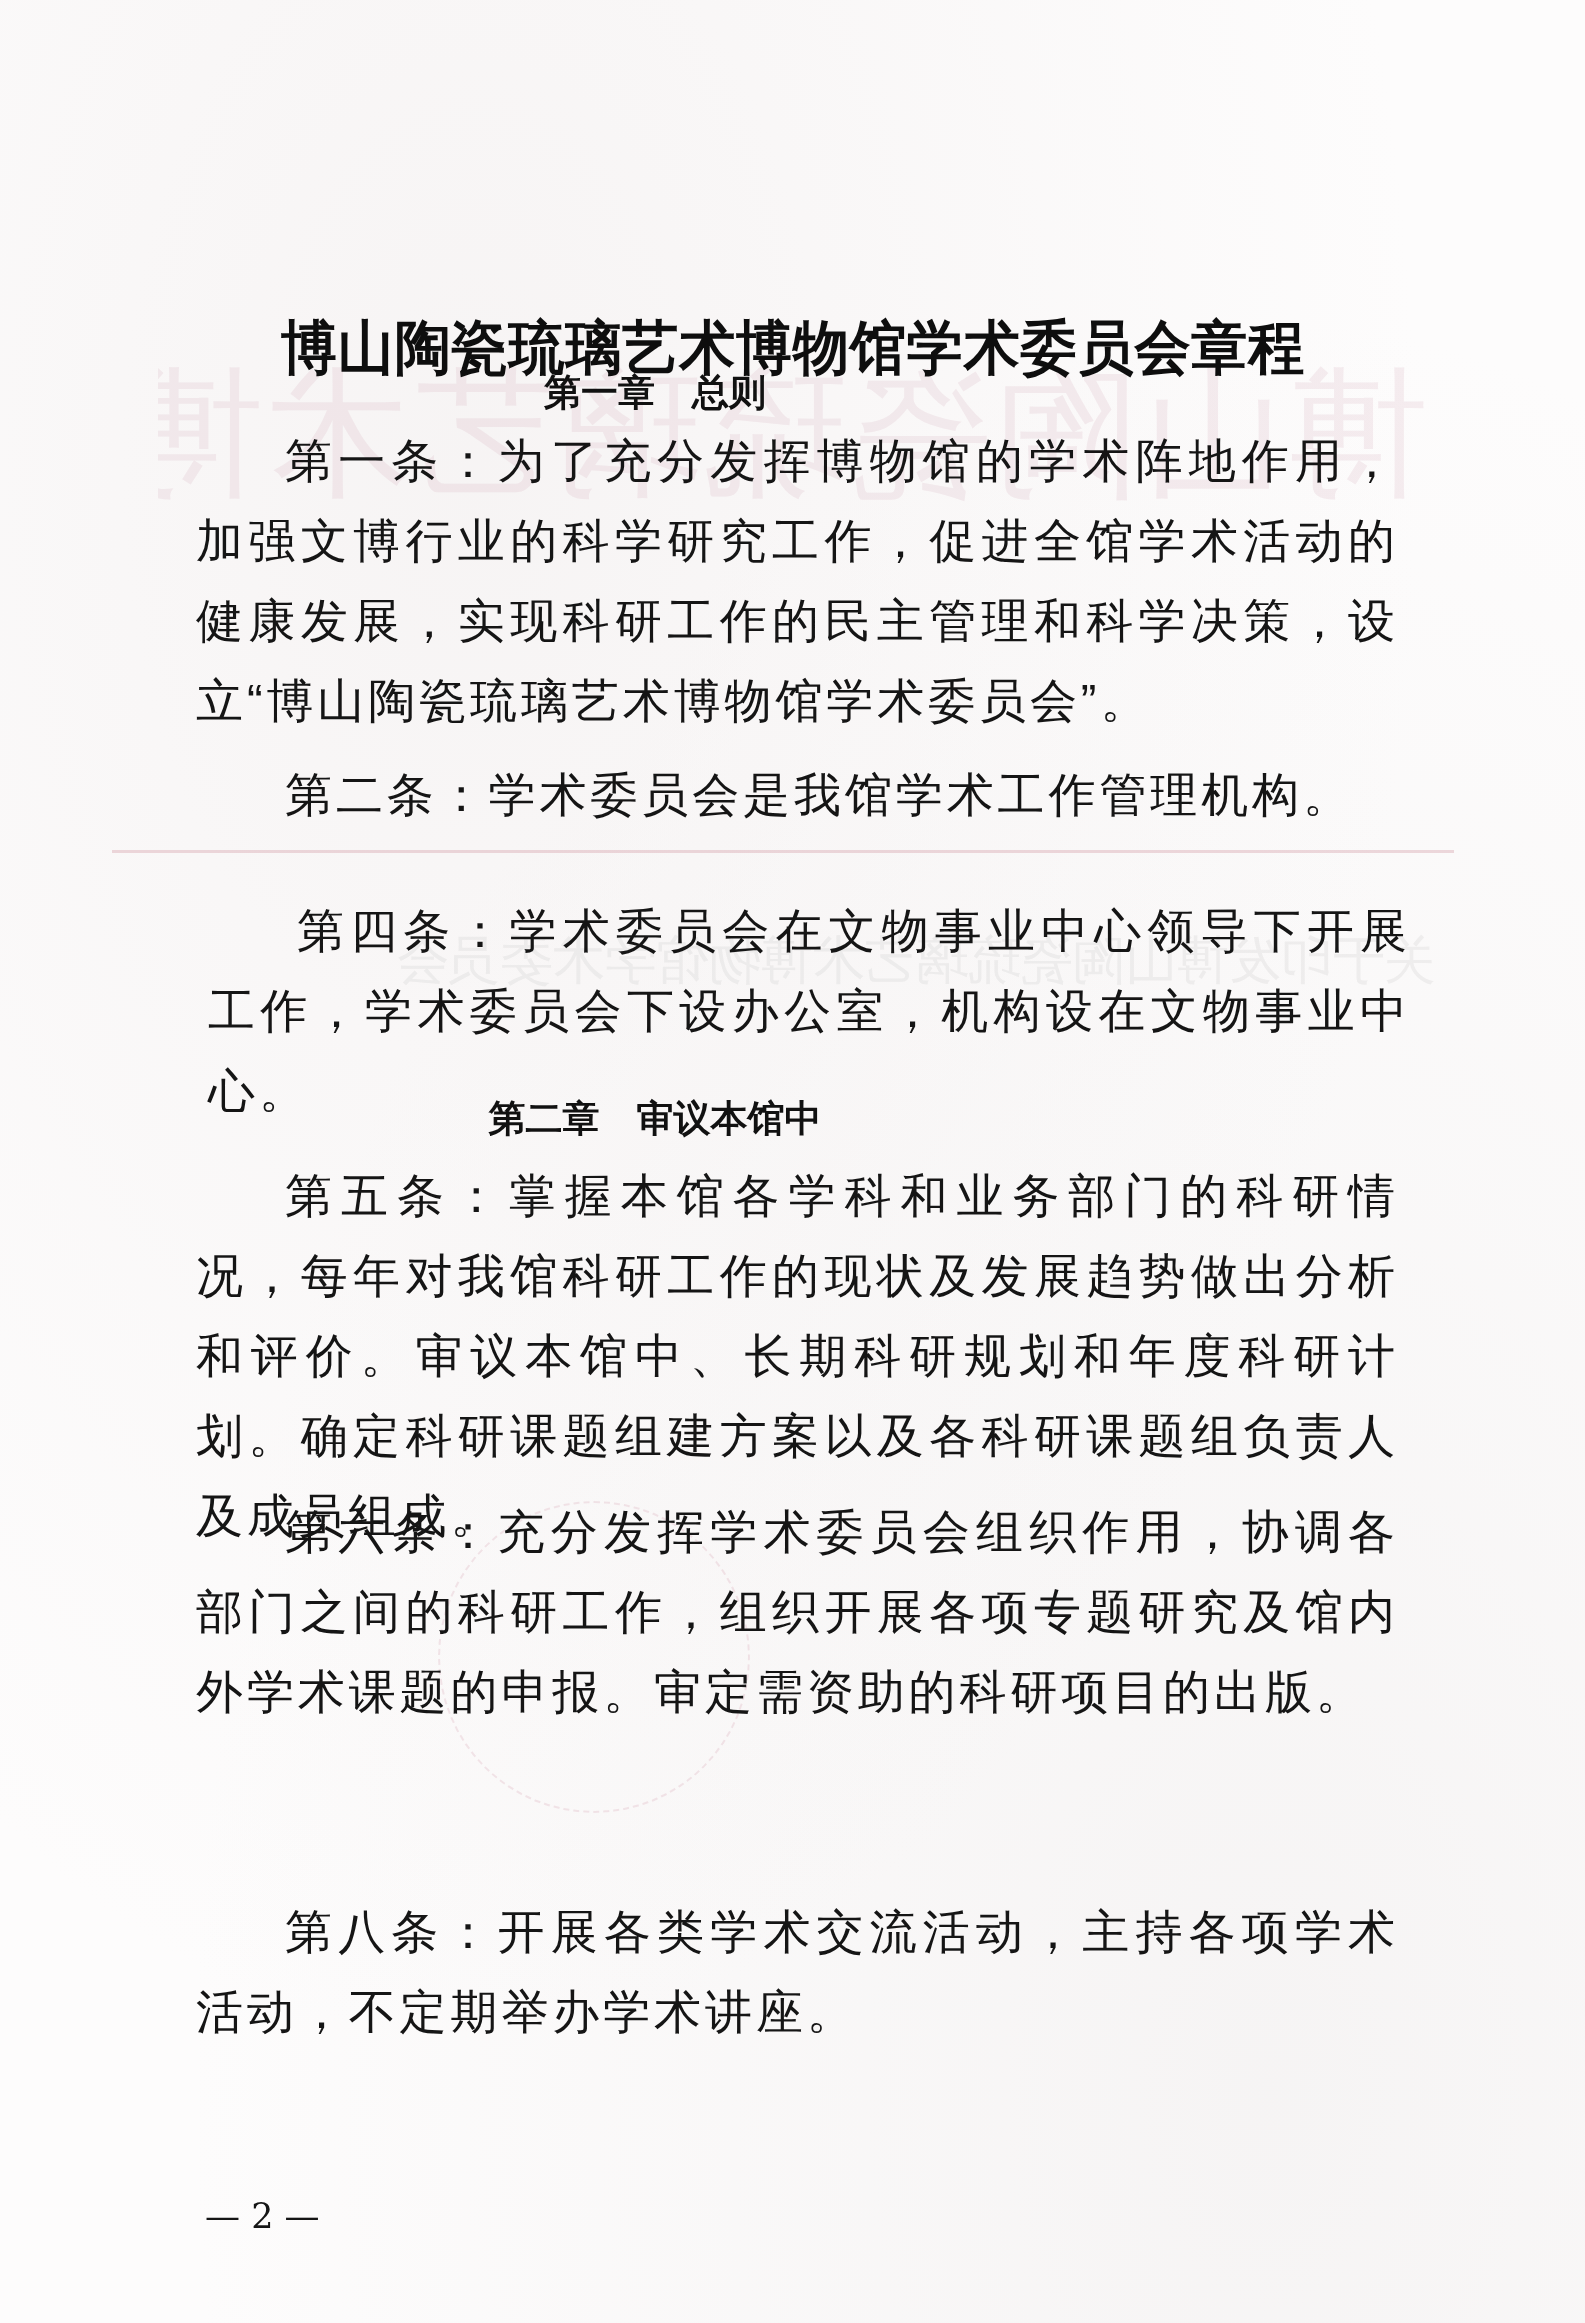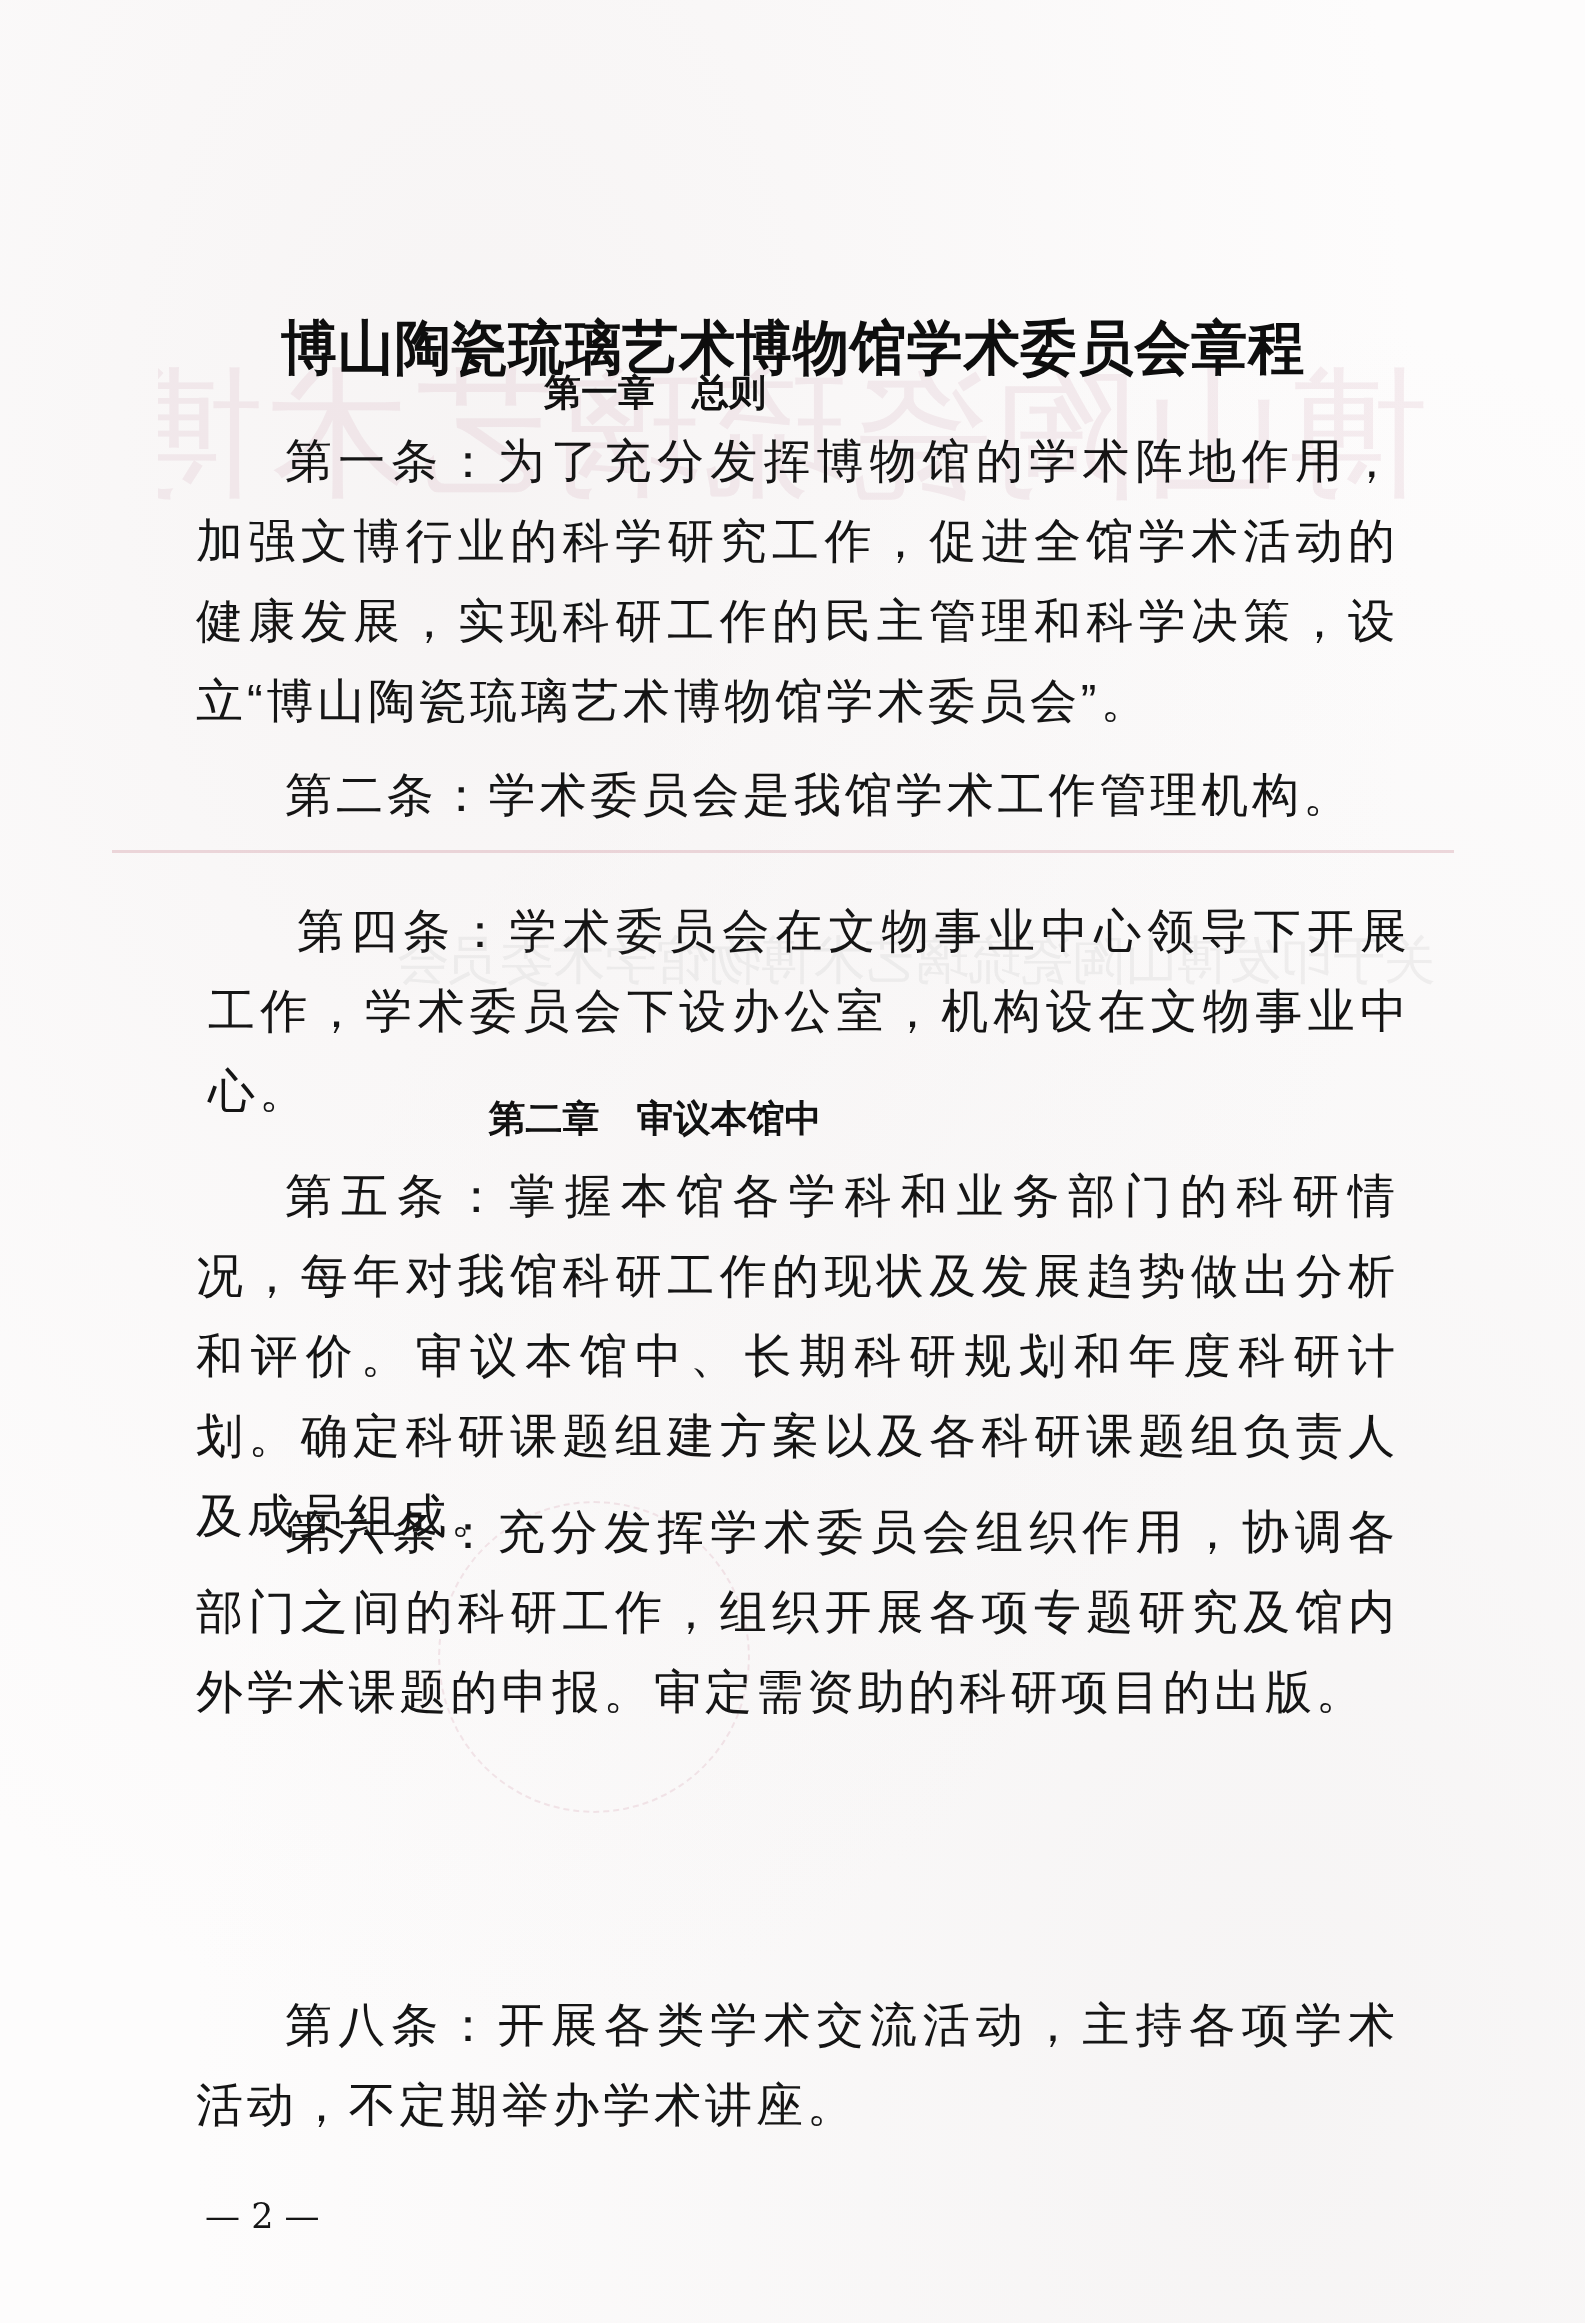--- a/index.html
+++ b/index.html
@@ -138,17 +138,17 @@
   <div class="chapter-heading" style="top:365px;">第一章　总则</div>
 
   <p class="article" style="top:421px; margin:0;">第一条：为了充分发挥博物馆的学术阵地作用，加强文博行业的科学研究工作，促进全馆学术活动的健康发展，实现科研工作的民主管理和科学决策，设立“博山陶瓷琉璃艺术博物馆学术委员会”。</p>
   <p class="article" style="top:755px; margin:0;">第二条：学术委员会是我馆学术工作管理机构。</p>
   <p class="article" style="top:879px; margin:12px;">第四条：学术委员会在文物事业中心领导下开展工作，学术委员会下设办公室，机构设在文物事业中心。</p>
 
   <div class="chapter-heading" style="top:1091px;">第二章　审议本馆中</div>
 
   <p class="article" style="top:1156px; margin:0;">第五条：掌握本馆各学科和业务部门的科研情况，每年对我馆科研工作的现状及发展趋势做出分析和评价。审议本馆中、长期科研规划和年度科研计划。确定科研课题组建方案以及各科研课题组负责人及成员组成。</p>
   <p class="article" style="top:1492px; margin:0;">第六条：充分发挥学术委员会组织作用，协调各部门之间的科研工作，组织开展各项专题研究及馆内外学术课题的申报。审定需资助的科研项目的出版。</p>
-  <p class="article" style="top:1985px; margin:0;">第八条：开展各类学术交流活动，主持各项学术活动，不定期举办学术讲座。</p>
+  <p class="article" style="top:1892px; margin:0;">第八条：开展各类学术交流活动，主持各项学术活动，不定期举办学术讲座。</p>
 
   <div class="page-number">— 2 —</div>
 </div>
 
 
 </body></html>

